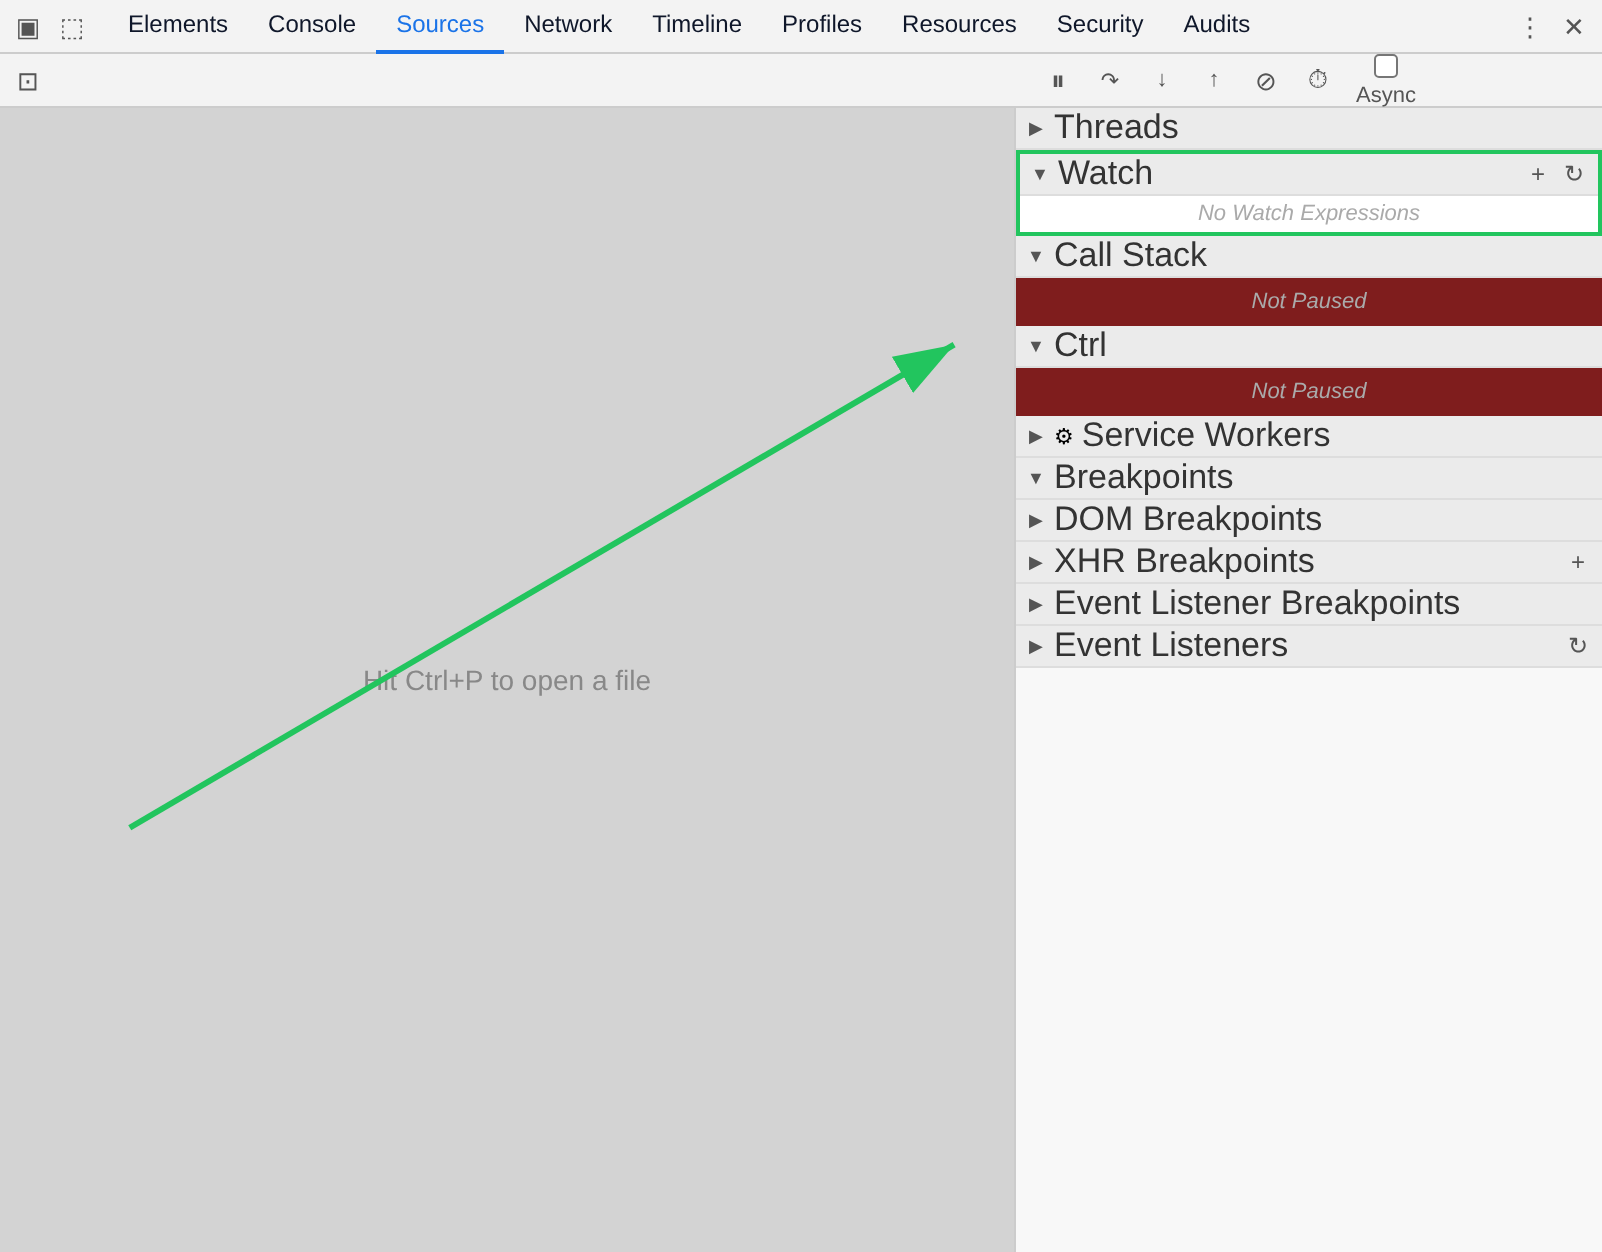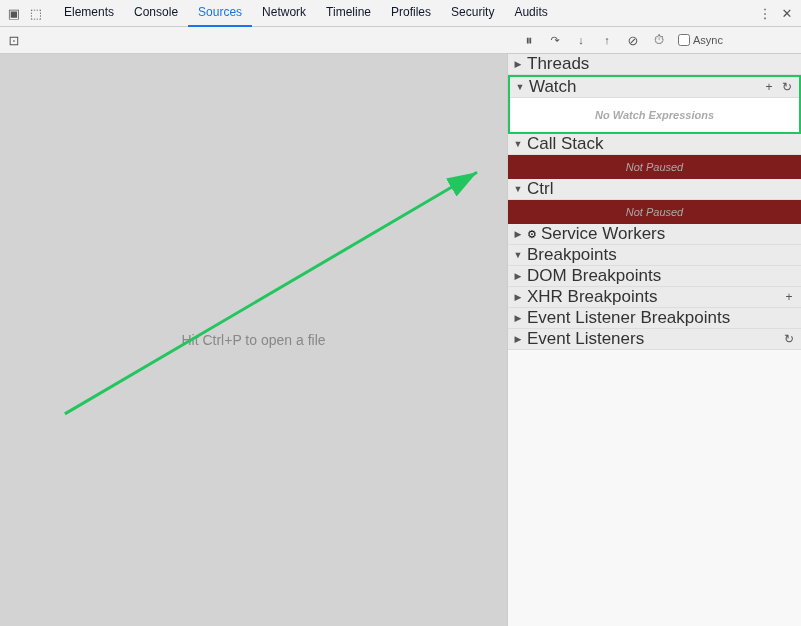--- a/index.html
+++ b/index.html
@@ -95,20 +95,21 @@
       background: none;
       border: none;
     }
     .async-label {
       display: flex;
       align-items: center;
       gap: 3px;
       font-size: 11px;
       color: #555;
       margin-left: 4px;
+      flex-direction: column;
     }
     .async-checkbox {
       width: 12px;
       height: 12px;
     }
 
     
     .main-content {
       display: flex;
       height: calc(626px - 27px - 27px);
@@ -197,26 +198,25 @@
     }
     .watch-header {
       display: flex;
       align-items: center;
       height: 21px;
       padding: 0 4px;
       background: #ebebeb;
       cursor: pointer;
     }
     .watch-content {
-      height: 34px;
+      height: 18px;
       display: flex;
       align-items: center;
       justify-content: center;
       background: white;
-      font-weight: bold;
     }
 
     
     .empty-text {
       color: #aaa;
       font-size: 11px;
       font-style: italic;
     }
     .not-paused-text {
       color: #aaa;
@@ -254,20 +254,21 @@
     <button class="icon-btn">▣</button>
     <button class="icon-btn">⬚</button>
   </div>
   <div class="tab-list">
     <div class="tab-item">Elements</div>
     <div class="tab-item">Console</div>
     <div class="tab-item active">Sources</div>
     <div class="tab-item">Network</div>
     <div class="tab-item">Timeline</div>
     <div class="tab-item">Profiles</div>
+    <div class="tab-item">Resources</div>
     <div class="tab-item">Security</div>
     <div class="tab-item">Audits</div>
   </div>
   <div class="devtools-end-icons">
     <button class="icon-btn">⋮</button>
     <button class="icon-btn">✕</button>
   </div>
 </div>
 
 <div class="sources-toolbar">

